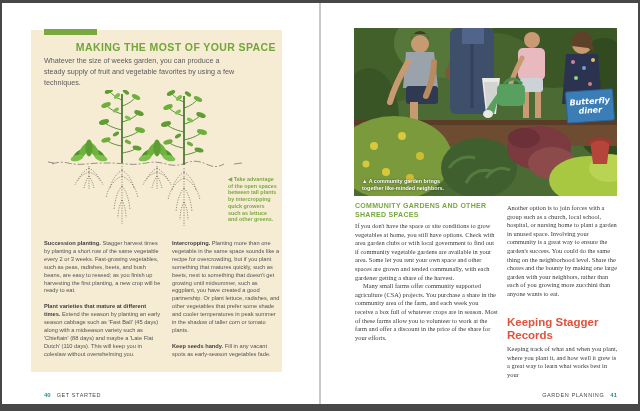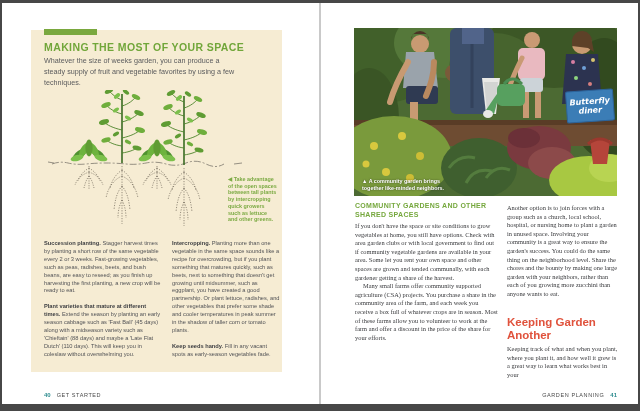--- a/index.html
+++ b/index.html
@@ -13,21 +13,21 @@
     position:absolute; left:2px; top:3px; right:2px; bottom:7px;
     background:#ffffff;
   }
   .spine { position:absolute; left:319px; top:3px; bottom:7px; width:2px; background:#c9c9c9; }
 
   
   .cream-box { position:absolute; left:31px; top:30px; width:251px; height:342px; background:#f6ecd3; }
   .green-bar { position:absolute; left:44px; top:29px; width:53px; height:6px; background:#7aa83e; }
   .lp-heading {
     position:absolute; left:44px; top:41px; width:232px;
-    font-size:10.5px; font-weight:bold; letter-spacing:0.4px; color:#71a63a;
+    font-size:10.5px; font-weight:bold; letter-spacing:0.4px; color:#71a63a;text-align:right;
   }
   .lp-intro {
     position:absolute; left:44px; top:56px; width:192px;
     font-size:7.2px; line-height:10.8px; color:#5a5b5d;
   }
   .illo { position:absolute; left:46px; top:90px; width:200px; height:146px; }
   .illo-caption {
     position:absolute; left:228px; top:176px; width:58px;
     font-size:5.4px; line-height:6.7px; font-weight:bold; color:#7baa43;
     white-space:pre-line;
@@ -261,19 +261,19 @@
 
   <div class="rp-col1 serif">
     <p>If you don't have the space or site conditions to grow vegetables at home, you still have options. Check with area garden clubs or with local government to find out if community vegetable gardens are available in your area. Some let you rent your own space and other spaces are grown and tended communally, with each gardener getting a share of the harvest.</p>
     <p class="indent">Many small farms offer community supported agriculture (CSA) projects. You purchase a share in the community area of the farm, and each week you receive a box full of whatever crops are in season. Most of these farms allow you to volunteer to work at the farm and offer a discount in the price of the share for your efforts.</p>
   </div>
 
   <div class="rp-col2 serif">
     <p>Another option is to join forces with a group such as a church, local school, hospital, or nursing home to plant a garden in unused space. Involving your community is a great way to ensure the garden's success. You could do the same thing on the neighborhood level. Share the chores and the bounty by making one large garden with your neighbors, rather than each of you growing more zucchini than anyone wants to eat.</p>
   </div>
 
-  <div class="records-heading">Keeping Garden Another</div>
+  <div class="records-heading">Keeping Stagger Records</div>
   <div class="records-text serif">Keeping track of what and when you plant, where you plant it, and how well it grew is a great way to learn what works best in your</div>
 
   <div class="footer footer-right">
     <span>GARDEN PLANNING</span><span class="gap"></span><span class="pagenum">41</span>
   </div>
 </div>
 
 </body></html>

